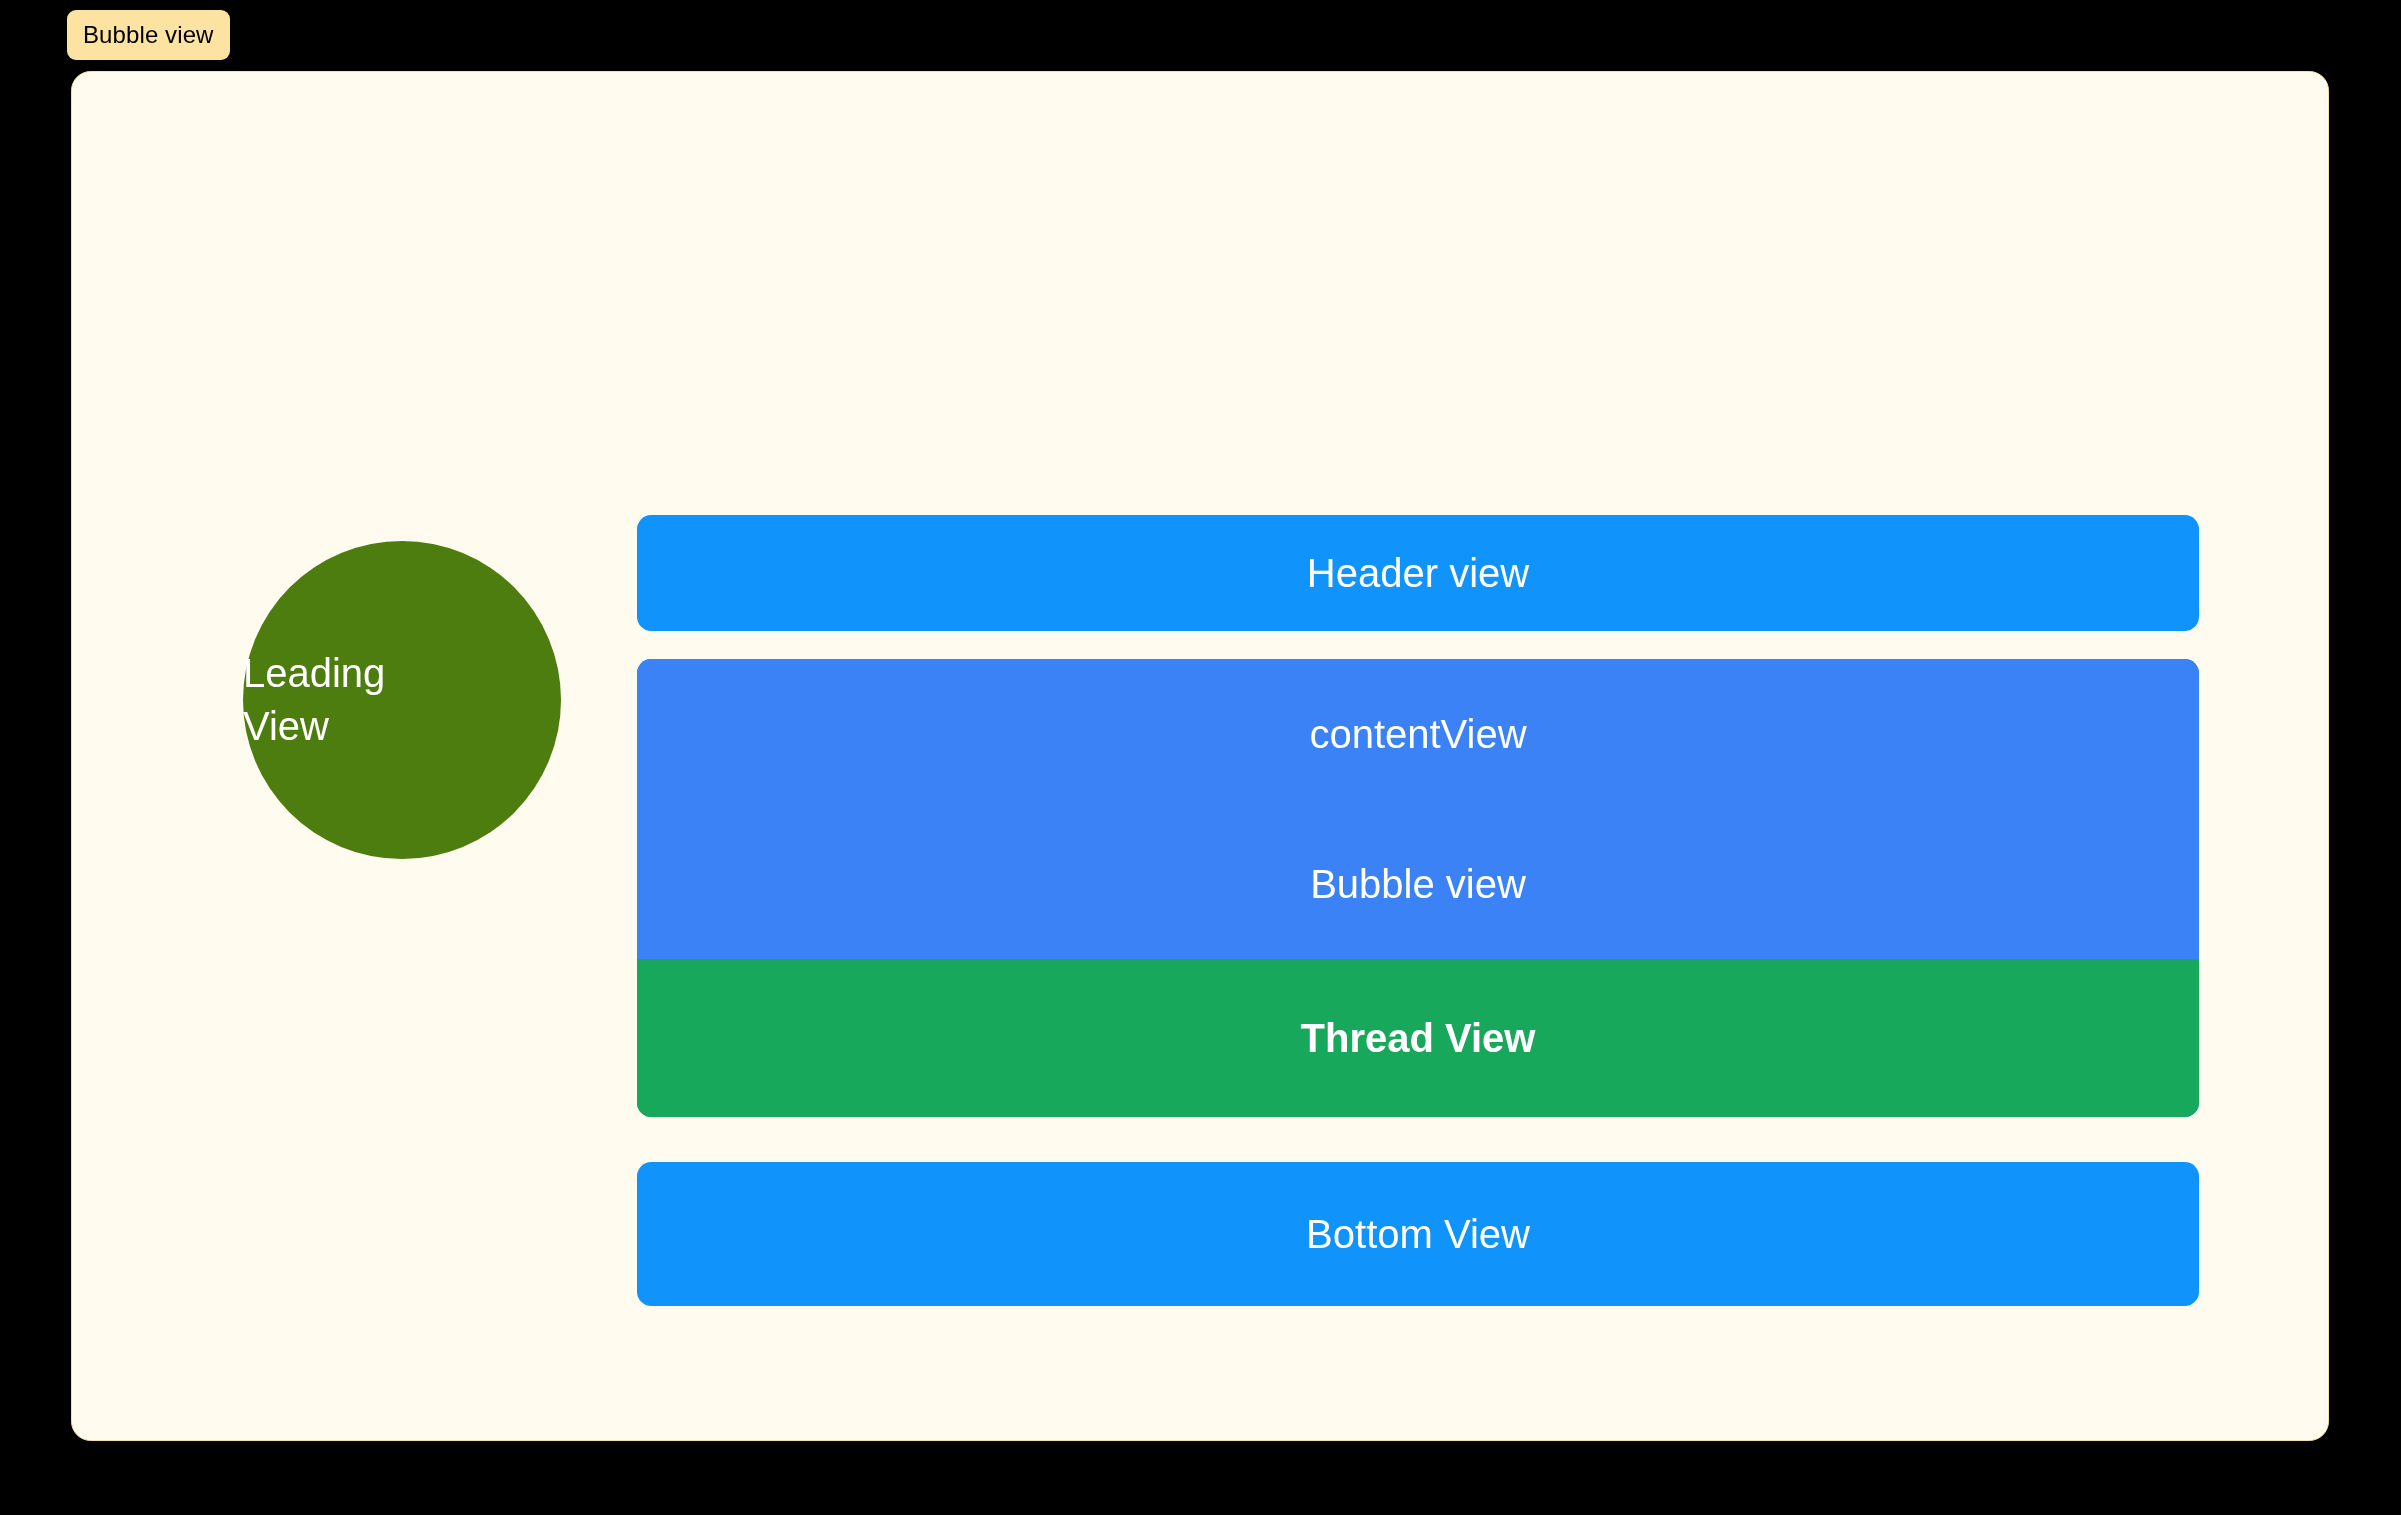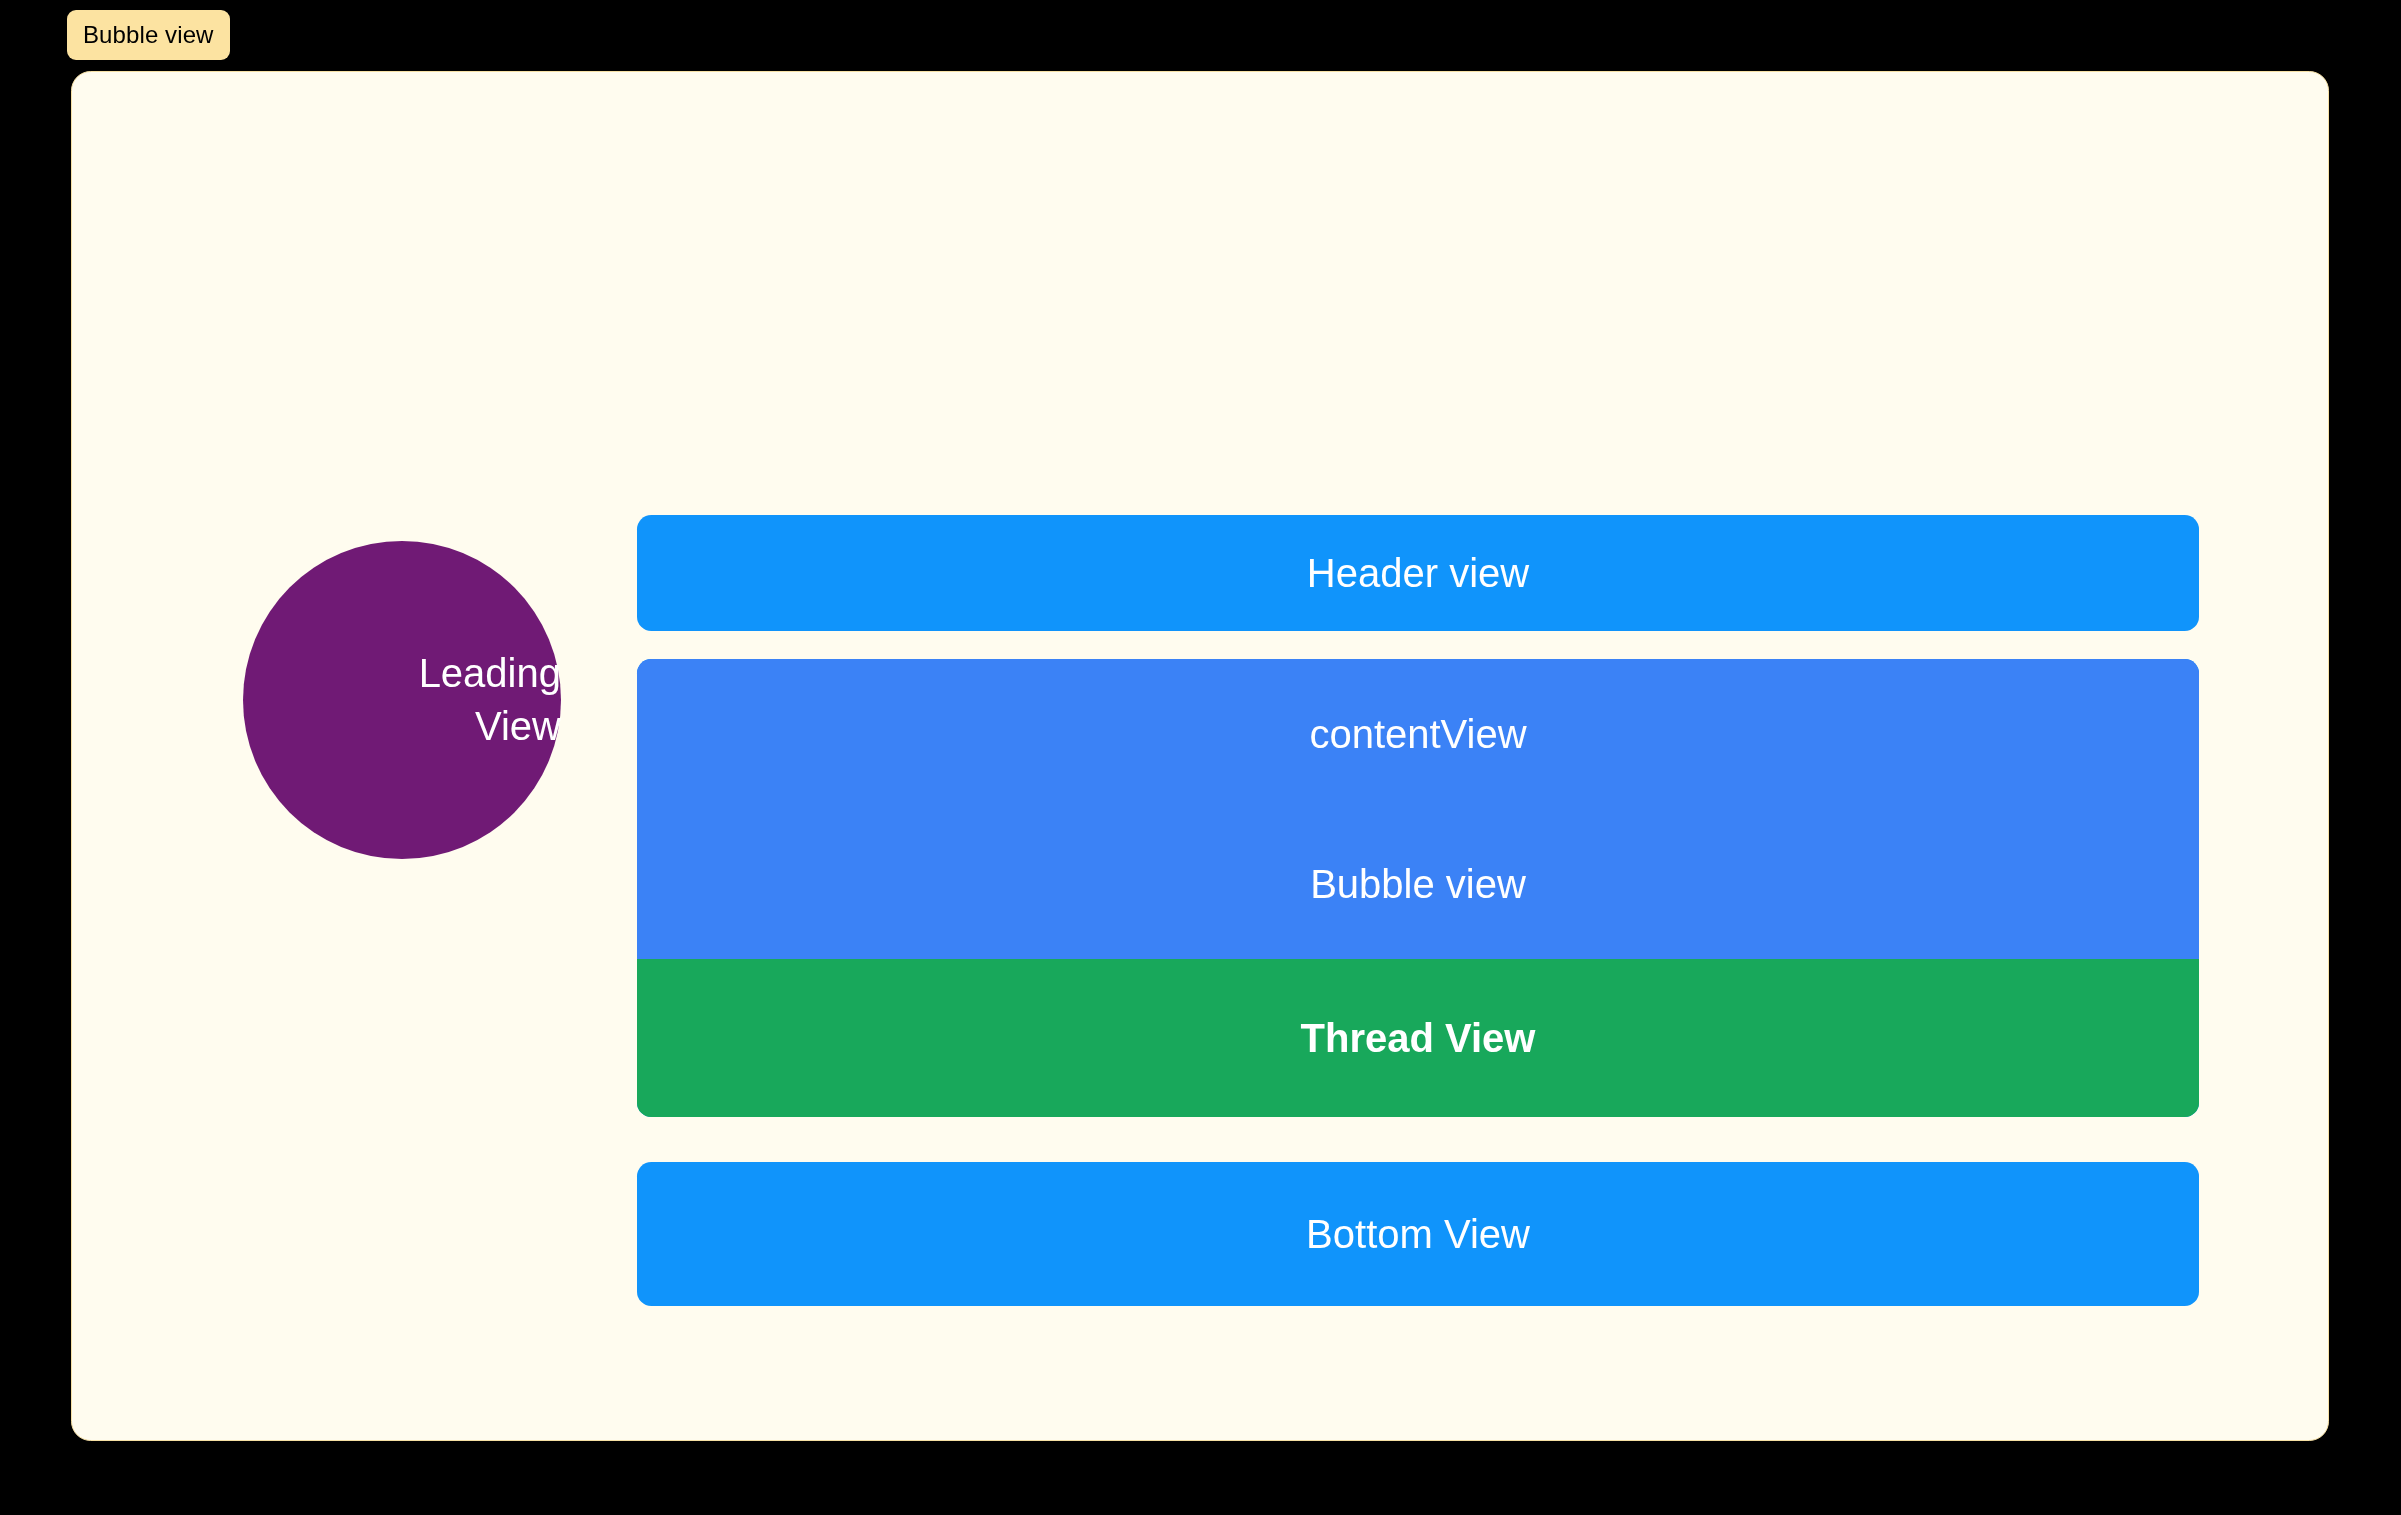--- a/index.html
+++ b/index.html
@@ -51,24 +51,24 @@
   }
 
   
   .leading-circle {
     position: absolute;
     left: 171px;   
     top: 469px;
     width: 318px;
     height: 318px;
     border-radius: 50%;
-    background: #701a75;
+    background: #4d7c0f;
     display: flex;
     flex-direction: column;
-    align-items: flex-end;
+    align-items: flex-start;
     justify-content: center;
     color: #FFFFFF;
     font-size: 40px;
     line-height: 1.32;
     text-align: center;
   }
   .leading-circle span { display: block; }
 
   
   .stack {

